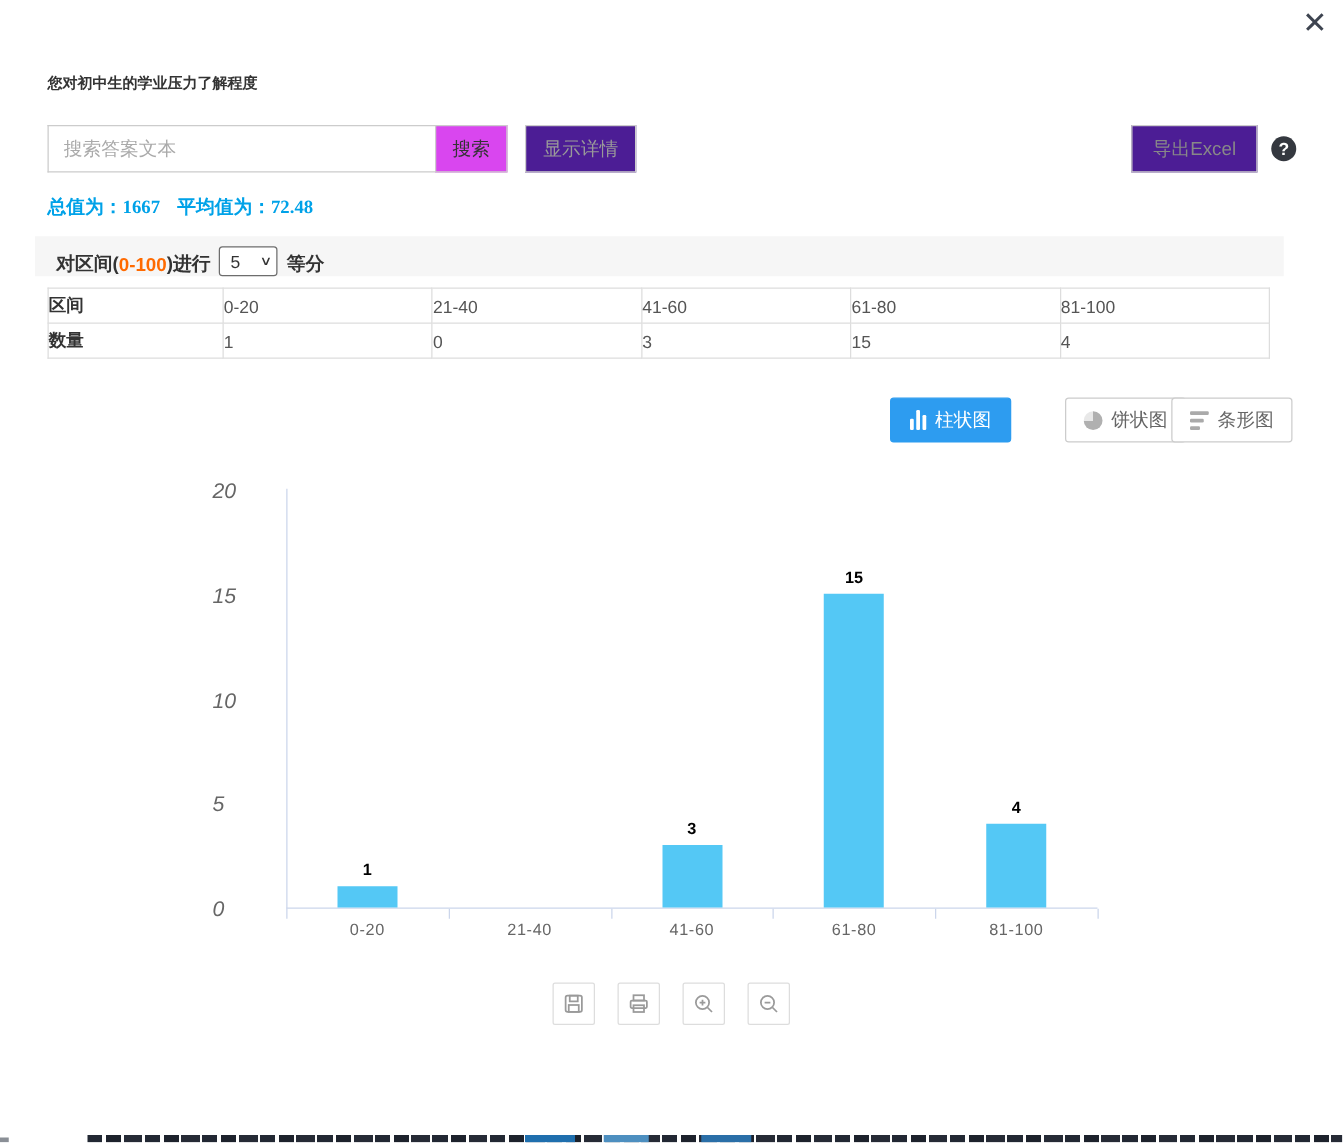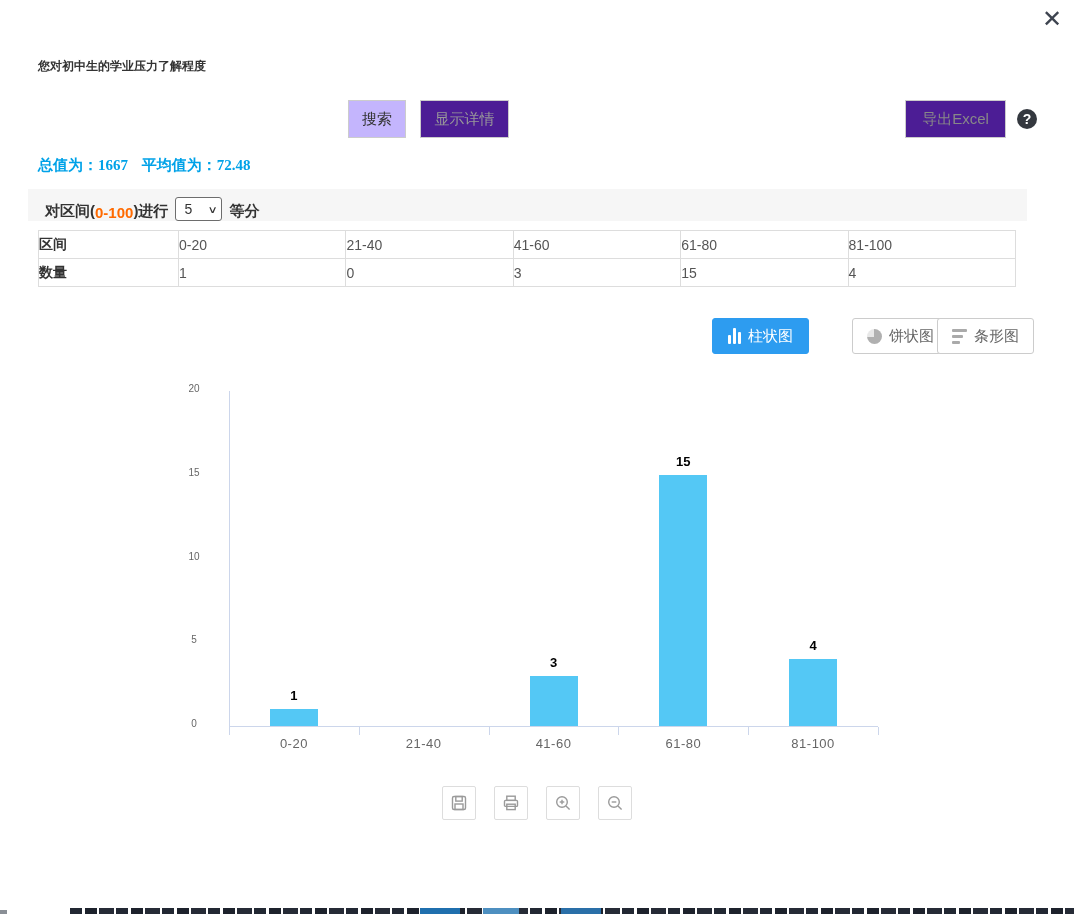--- a/index.html
+++ b/index.html
@@ -29,21 +29,21 @@
     position: absolute; left: 38px; top: 100px; width: 310px; height: 38px;
     border: 1px solid #ccc; border-right: none; padding: 0 12px;
     font-size: 15px; color: #333; outline: none;
   }
   .search-input::placeholder { color: #aaa; }
   .btn {
     position: absolute; height: 38px; border: 1px solid #ccc; background: #4c1d95;
     font-size: 15px; color: #666; cursor: pointer; text-align: center;
     font-family: "Liberation Sans", sans-serif;
   }
-  .btn-search { left: 348px; top: 100px; width: 58px; background: #c4b5fd; color: #333; }
+  .btn-search { left: 348px; top: 100px; width: 58px; background: #d946ef; color: #333; }
   .btn-detail { left: 420px; top: 100px; width: 89px; color: #999; }
   .btn-export { left: 905px; top: 100px; width: 101px; color: #888; }
   .help-icon {
     position: absolute; left: 1017px; top: 109px; width: 20px; height: 20px;
     border-radius: 50%; background: #34383f; color: #fff; font-size: 14px;
     font-weight: bold; text-align: center; line-height: 20px; cursor: pointer;
   }
 
   
   .summary {
@@ -97,22 +97,22 @@
     background: conic-gradient(#b0b0b0 0 270deg, #e8e8e8 270deg 360deg);
   }
   .ico-hbars { display: flex; flex-direction: column; gap: 3px; }
   .ico-hbars span { height: 3px; background: #aaa; border-radius: 1px; display: block; }
 
   
   .chart { position: absolute; left: 0; top: 376px; width: 1074px; height: 395px; }
   .y-axis-line { position: absolute; left: 229px; top: 15px; width: 1px; height: 336px; background: #ccd6eb; }
   .x-axis-line { position: absolute; left: 229px; top: 350px; width: 649px; height: 1px; background: #ccd6eb; }
   .x-tick { position: absolute; top: 351px; width: 1px; height: 8px; background: #ccd6eb; }
-  .y-label { position: absolute; left: 170px; width: 48px; text-align: center;
-    font-size: 10px; color: #666; }
+  .y-label { position: absolute; left: 170px; width: 48px; text-align: left;
+    font-size: 17px; color: #666; font-style: italic; }
   .x-label { position: absolute; width: 100px; text-align: center; top: 360px;
     font-size: 13px; color: #666; letter-spacing: 0.5px; }
   .bar-rect { position: absolute; width: 48px; background: #54c8f5; }
   .bar-value { position: absolute; width: 60px; text-align: center;
     font-size: 13px; font-weight: bold; color: #000; }
 
   
   .chart-toolbar { position: absolute; top: 786px; left: 0; width: 1074px; height: 34px; }
   .tool-btn {
     position: absolute; width: 34px; height: 34px; border: 1px solid #ddd;
@@ -136,20 +136,21 @@
 </style>
 </head>
 <body>
 
 <div class="modal">
 
   <div class="close-x">✕</div>
 
   <div class="q-title">您对初中生的学业压力了解程度</div>
 
+  <input class="search-input" value="" placeholder="搜索答案文本" style="">
   <button class="btn btn-search">搜索</button>
   <button class="btn btn-detail">显示详情</button>
   <button class="btn btn-export">导出Excel</button>
   <div class="help-icon">?</div>
 
   <div class="summary">
     <span>总值为：</span><span>1667</span><span class="gap"></span>
     <span>平均值为：</span><span>72.48</span>
   </div>
 

